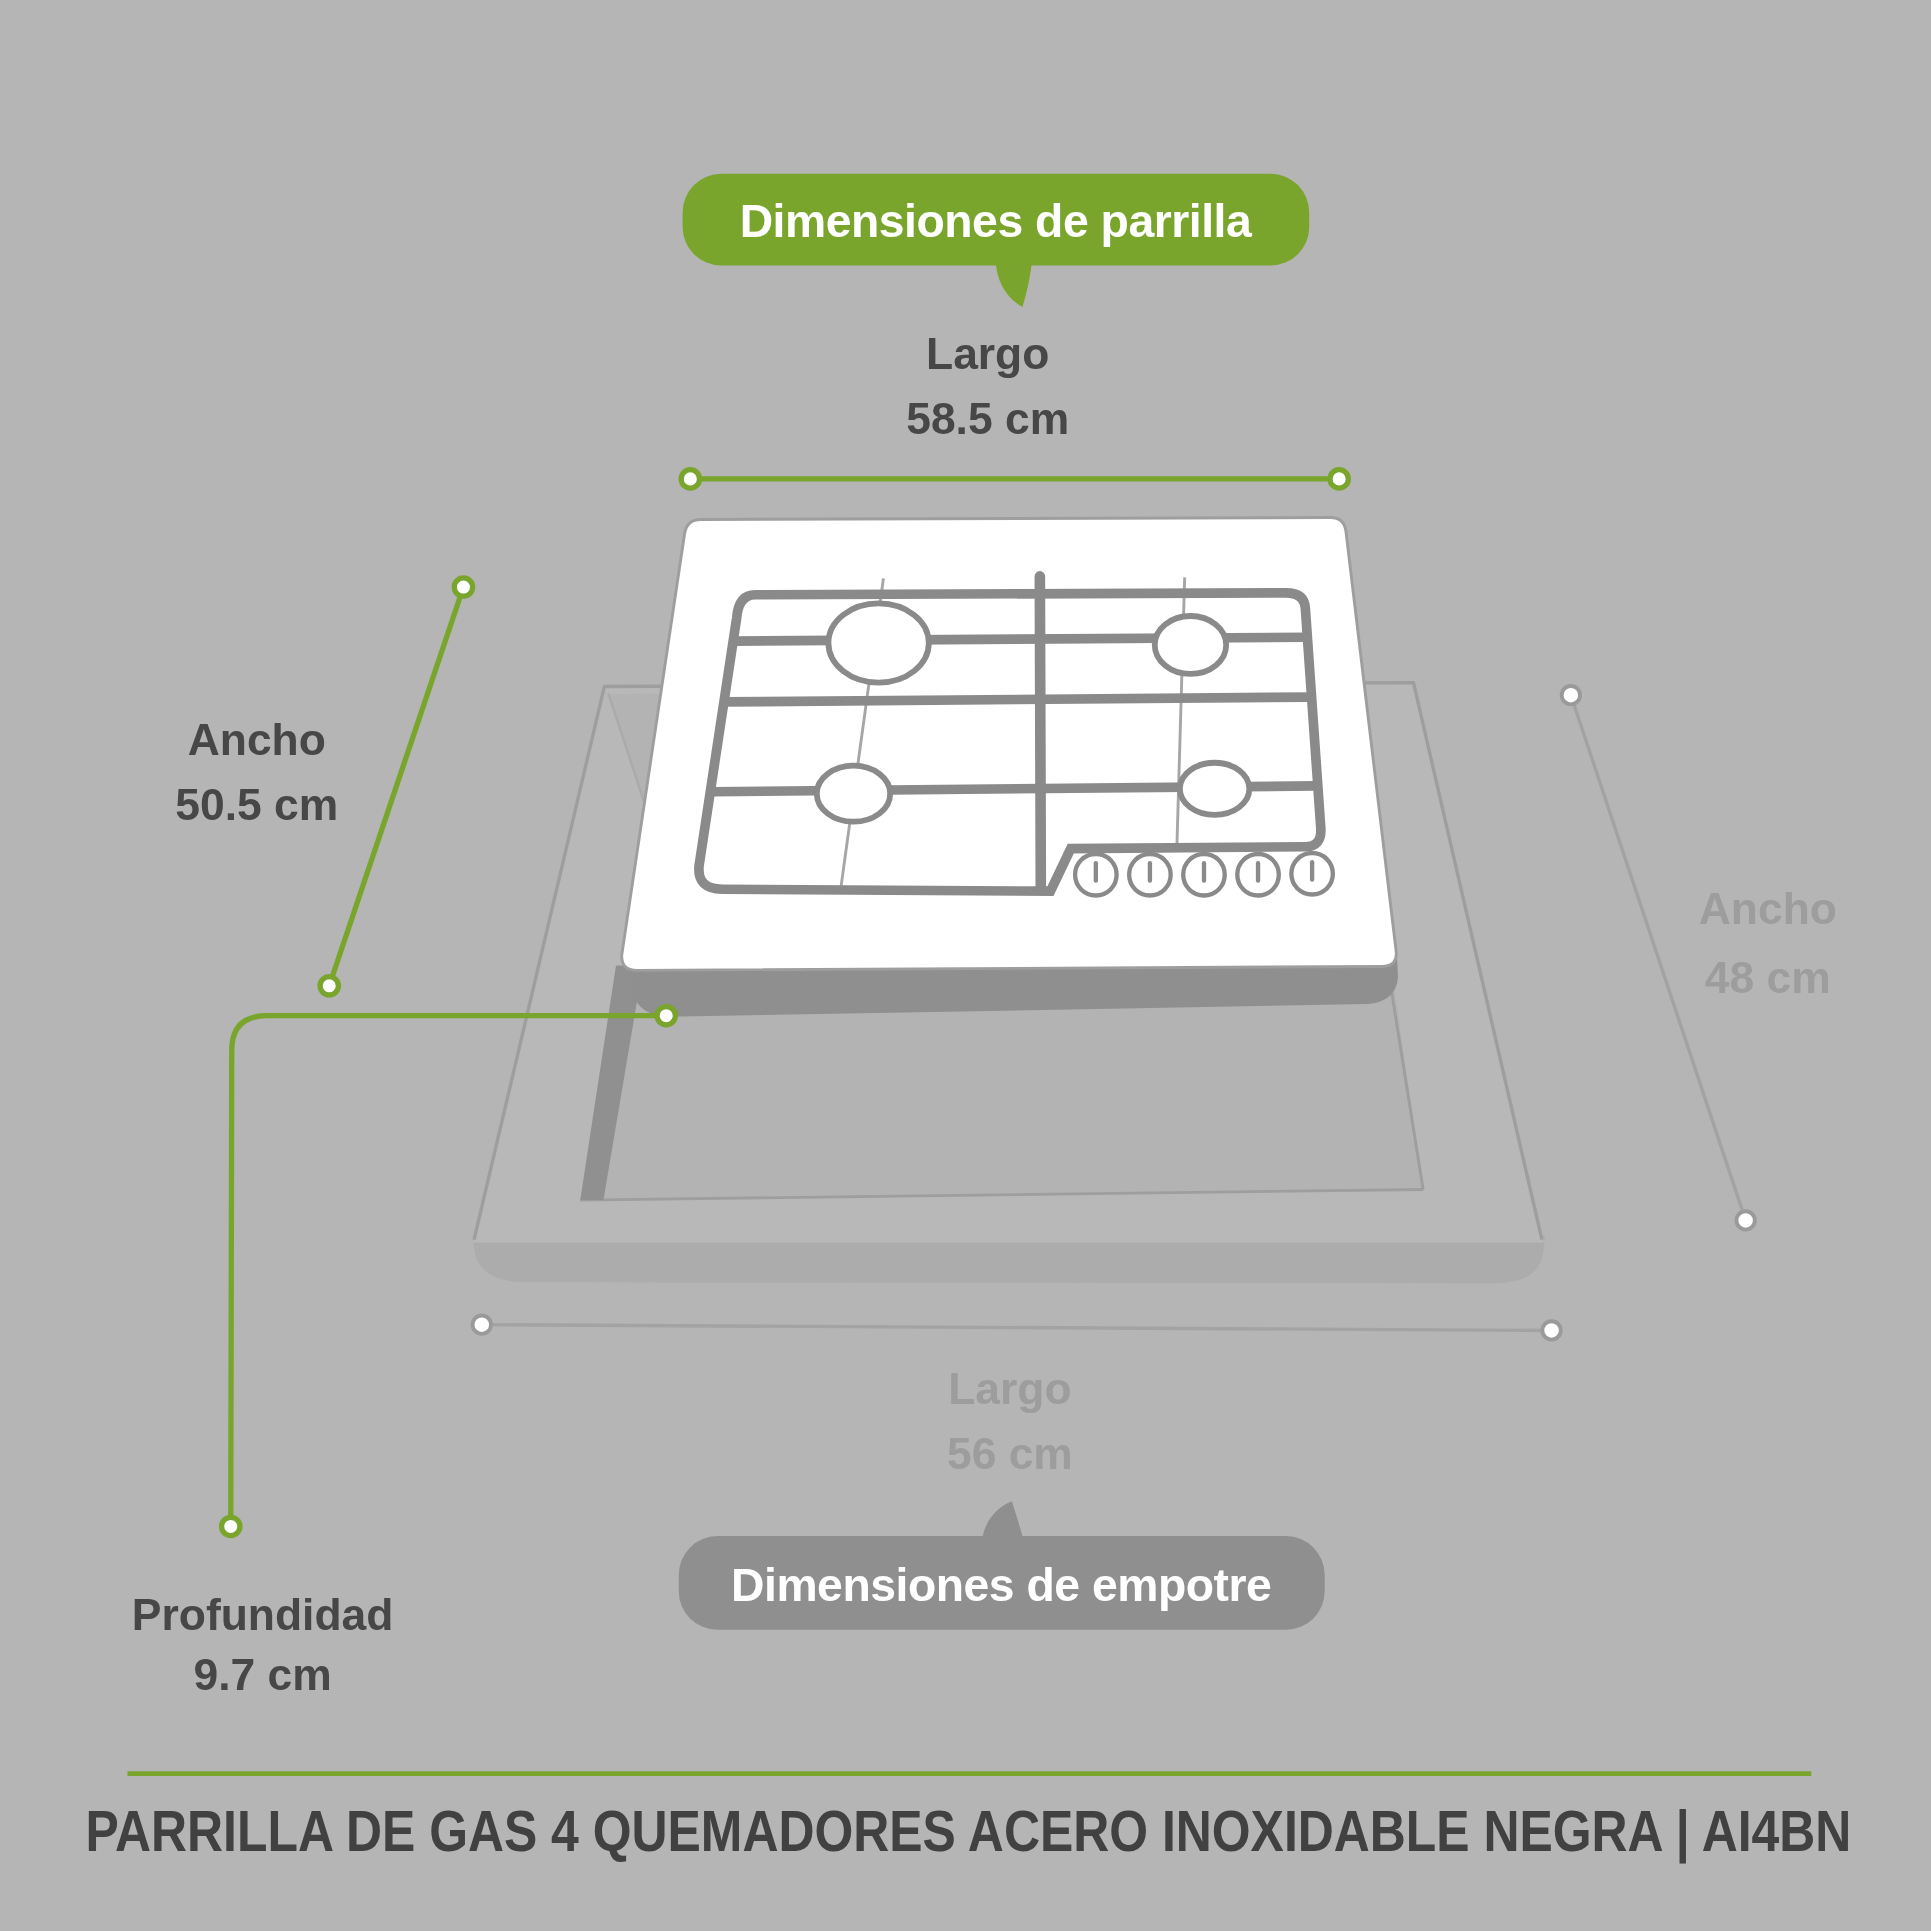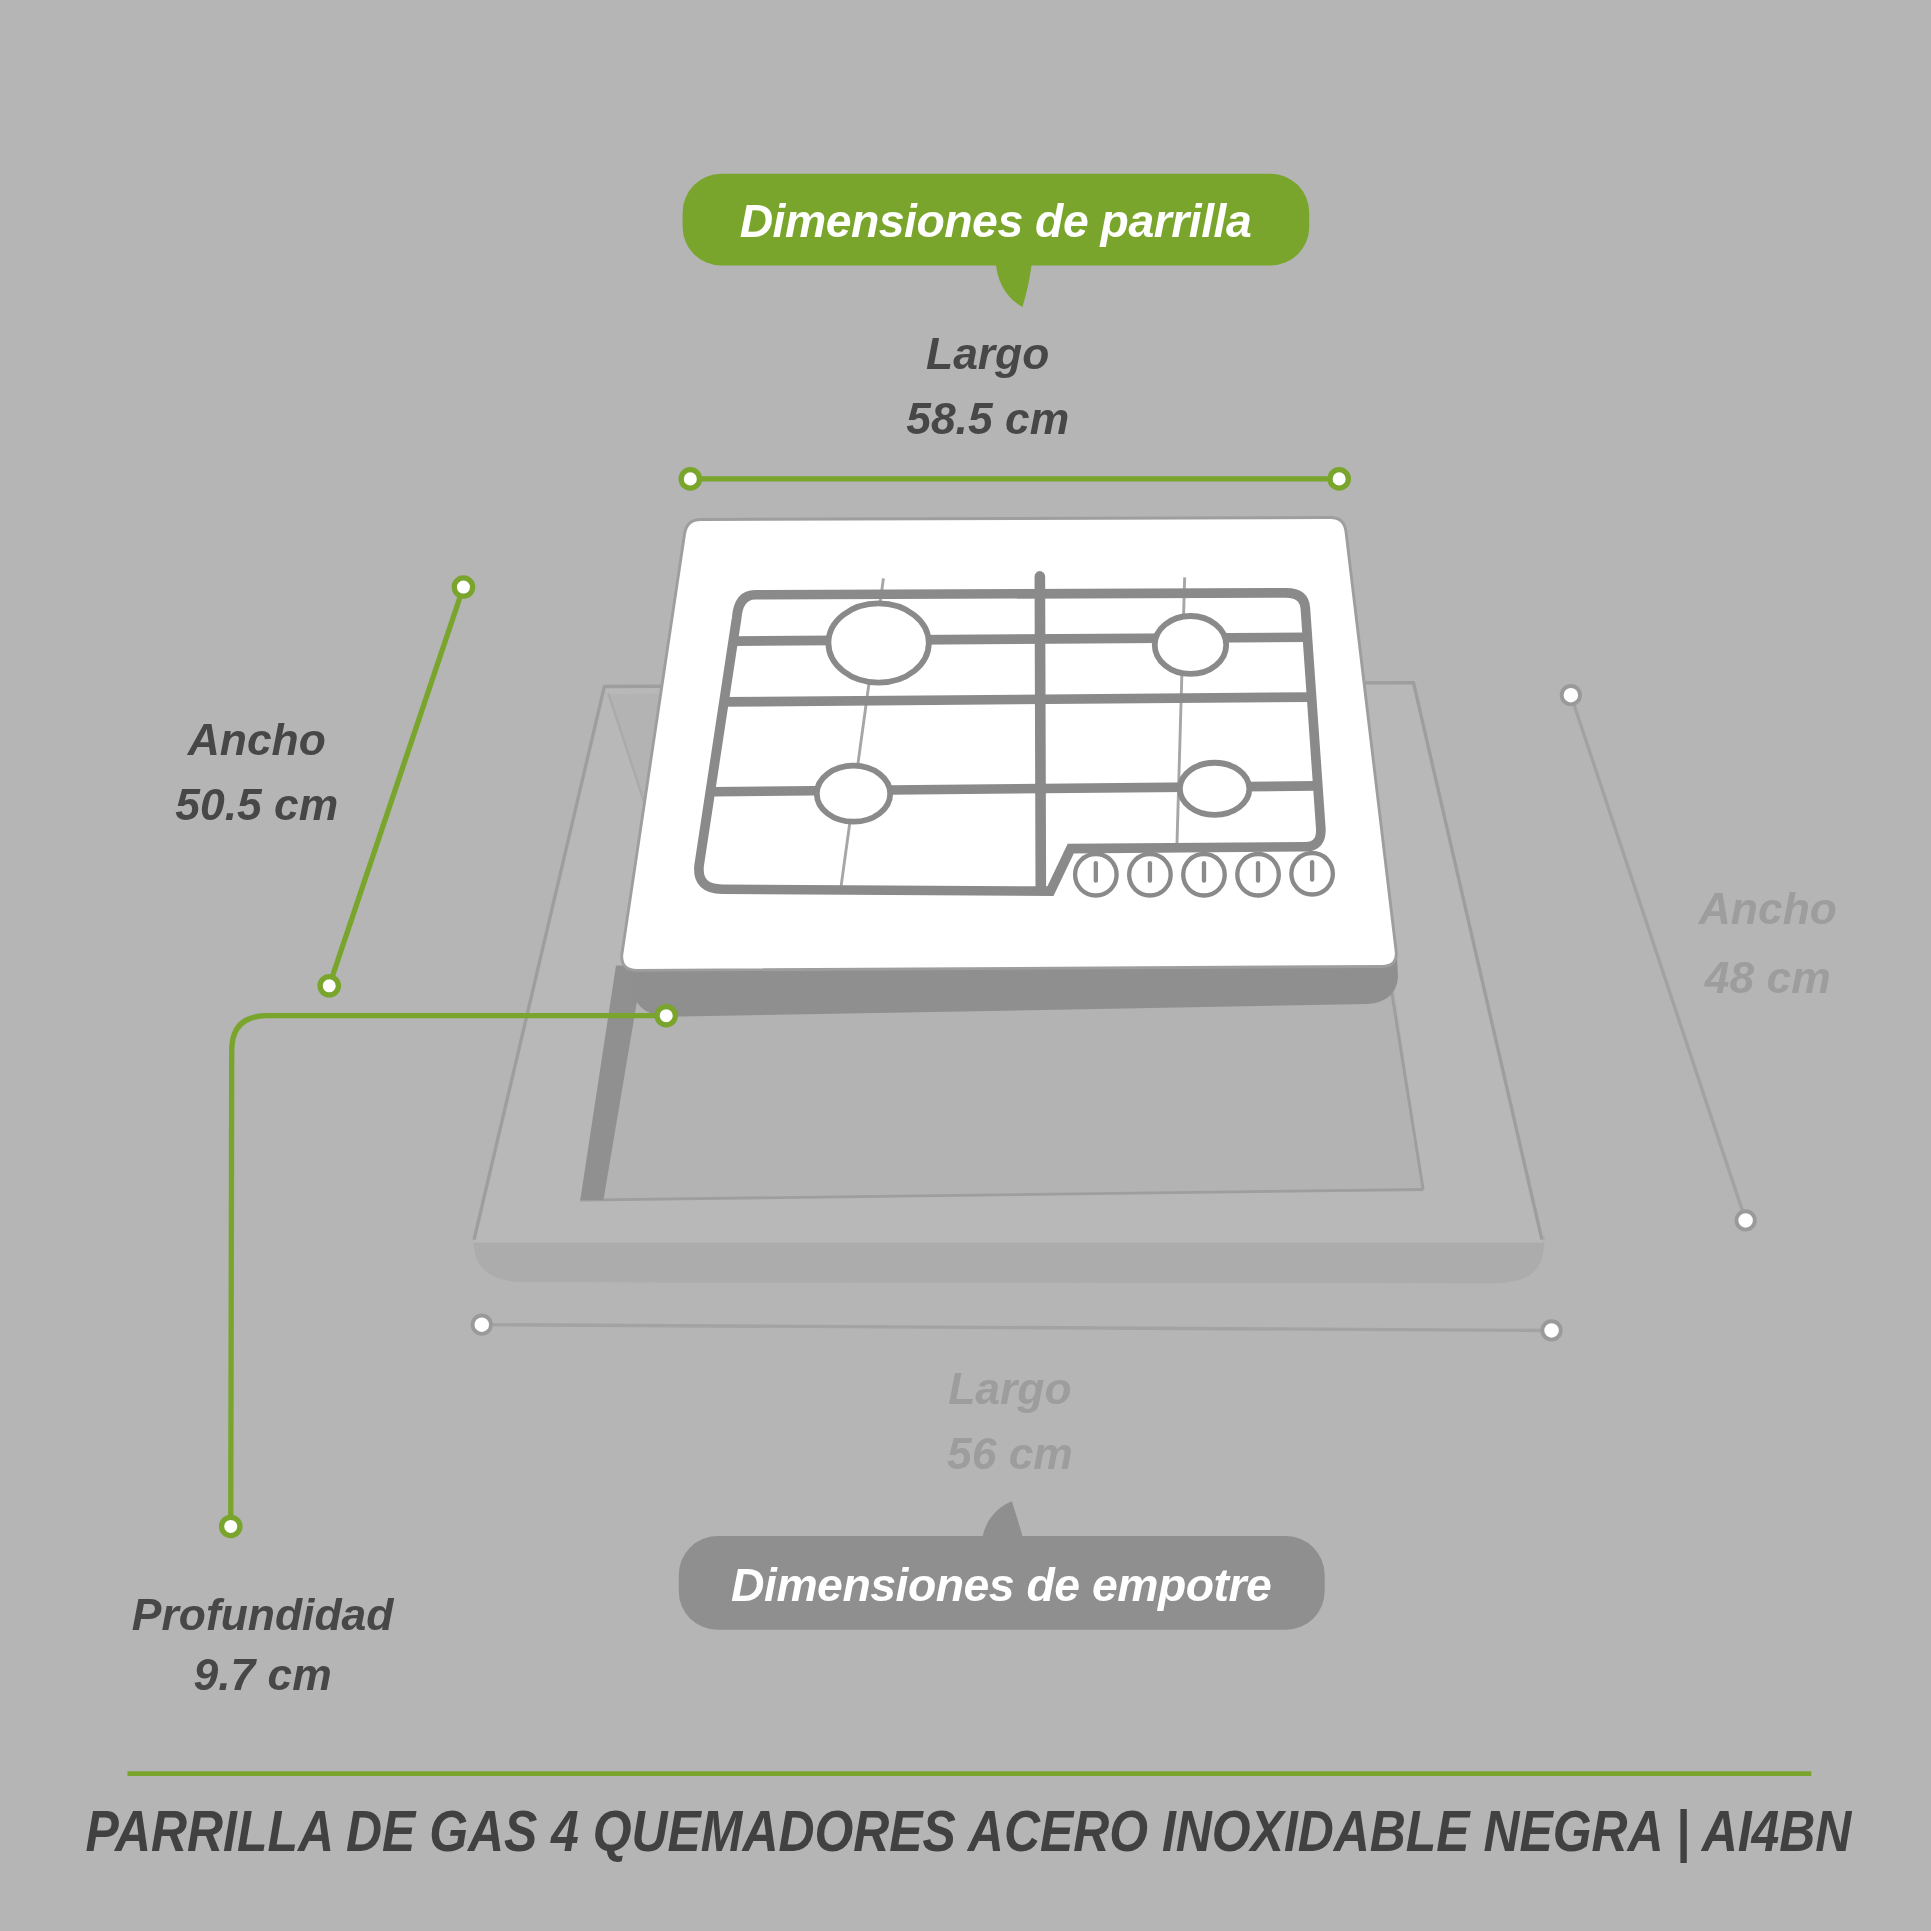--- a/index.html
+++ b/index.html
@@ -7,21 +7,20 @@
     padding: 0;
     background: #b5b5b5;
   }
   .stage {
     position: relative;
     width: 1931px;
     height: 1931px;
     background: var(--background, #b5b5b5);
     overflow: hidden;
     font-family: "Liberation Sans", "DejaVu Sans", sans-serif;
-    font-style: italic;
   }
   svg { display: block; }
   .bubble-label {
     font-family: "Liberation Sans", "DejaVu Sans", sans-serif;
     font-weight: bold;
     font-size: 48px;
     letter-spacing: -0.5px;
     fill: #ffffff;
   }
   .dim-label {

